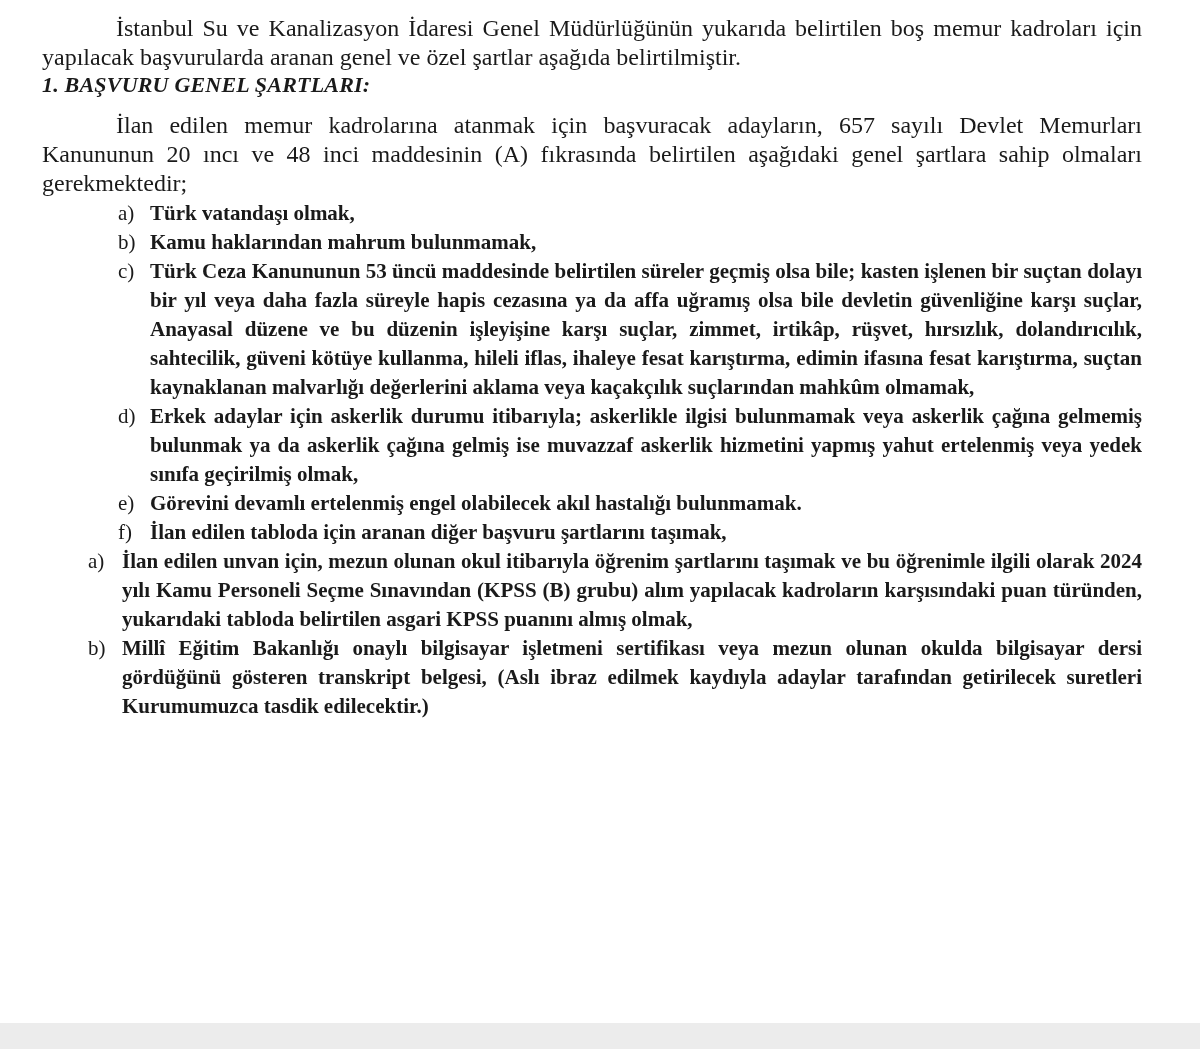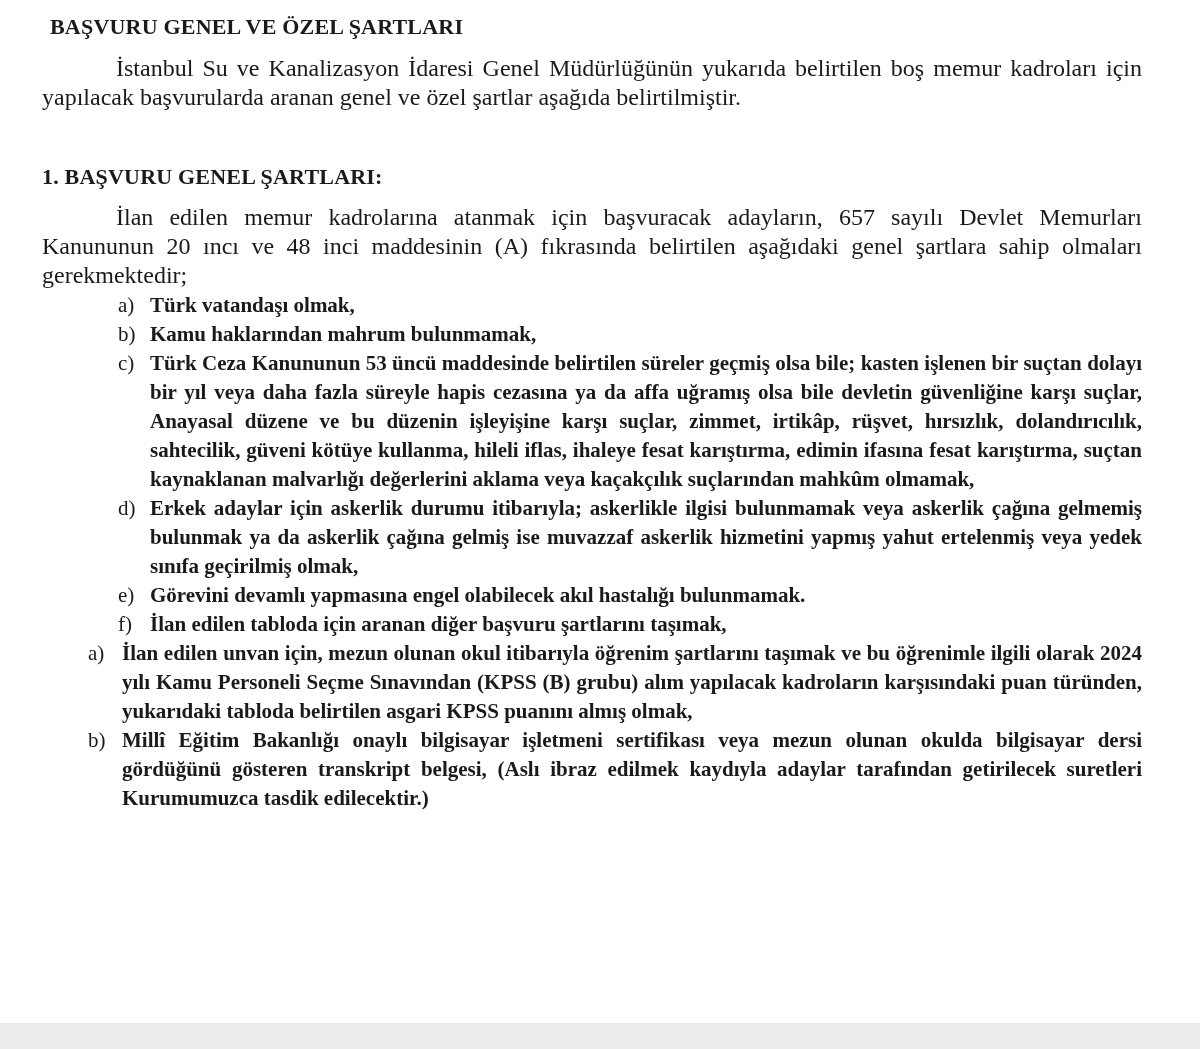--- a/index.html
+++ b/index.html
@@ -33,21 +33,21 @@
   .indent-first {
     text-indent: 74px;
   }
   .section-heading {
     font-size: 22px;
     font-weight: bold;
     margin: 0 0 13px 0;
     letter-spacing: 0.2px;
   }
   .section-heading.first {
-    margin-top: 52px;
+    font-style: italic;
   }
   .section-heading.second {
     margin-top: 40px;
   }
   .item-list {
     list-style: none;
     margin: 0;
     padding: 0;
   }
   .item-list.general {
@@ -82,21 +82,20 @@
     height: 26px;
     background: #dcdcdc;
     opacity: 0.55;
   }
 </style>
 </head>
 <body>
 
 <div class="page">
 
-  <h1 class="doc-title">BAŞVURU GENEL VE ÖZEL ŞARTLARI</h1>
 
   <p class="para indent-first">İstanbul Su ve Kanalizasyon İdaresi Genel Müdürlüğünün yukarıda belirtilen boş memur kadroları için yapılacak başvurularda aranan genel ve özel şartlar aşağıda belirtilmiştir.</p>
 
   <h2 class="section-heading first">1. BAŞVURU GENEL ŞARTLARI:</h2>
 
   <p class="para indent-first list-lead">İlan edilen memur kadrolarına atanmak için başvuracak adayların, 657 sayılı Devlet Memurları Kanununun 20 ıncı ve 48 inci maddesinin (A) fıkrasında belirtilen aşağıdaki genel şartlara sahip olmaları gerekmektedir;</p>
 
   <ol class="item-list general">
     <li class="item">
       <span class="marker">a)</span>
@@ -109,21 +108,21 @@
     <li class="item">
       <span class="marker">c)</span>
       <span class="item-text">Türk Ceza Kanununun 53 üncü maddesinde belirtilen süreler geçmiş olsa bile; kasten işlenen bir suçtan dolayı bir yıl veya daha fazla süreyle hapis cezasına ya da affa uğramış olsa bile devletin güvenliğine karşı suçlar, Anayasal düzene ve bu düzenin işleyişine karşı suçlar, zimmet, irtikâp, rüşvet, hırsızlık, dolandırıcılık, sahtecilik, güveni kötüye kullanma, hileli iflas, ihaleye fesat karıştırma, edimin ifasına fesat karıştırma, suçtan kaynaklanan malvarlığı değerlerini aklama veya kaçakçılık suçlarından mahkûm olmamak,</span>
     </li>
     <li class="item">
       <span class="marker">d)</span>
       <span class="item-text">Erkek adaylar için askerlik durumu itibarıyla; askerlikle ilgisi bulunmamak veya askerlik çağına gelmemiş bulunmak ya da askerlik çağına gelmiş ise muvazzaf askerlik hizmetini yapmış yahut ertelenmiş veya yedek sınıfa geçirilmiş olmak,</span>
     </li>
     <li class="item">
       <span class="marker">e)</span>
-      <span class="item-text">Görevini devamlı yapmasına engel olabilecek akıl hastalığı bulunmamak.</span>
+      <span class="item-text">Görevini devamlı ertelenmiş engel olabilecek akıl hastalığı bulunmamak.</span>
     </li>
     <li class="item">
       <span class="marker">f)</span>
       <span class="item-text">İlan edilen tabloda için aranan diğer başvuru şartlarını taşımak,</span>
     </li>
   </ol>
 
 
   <ol class="item-list special">
     <li class="item">

